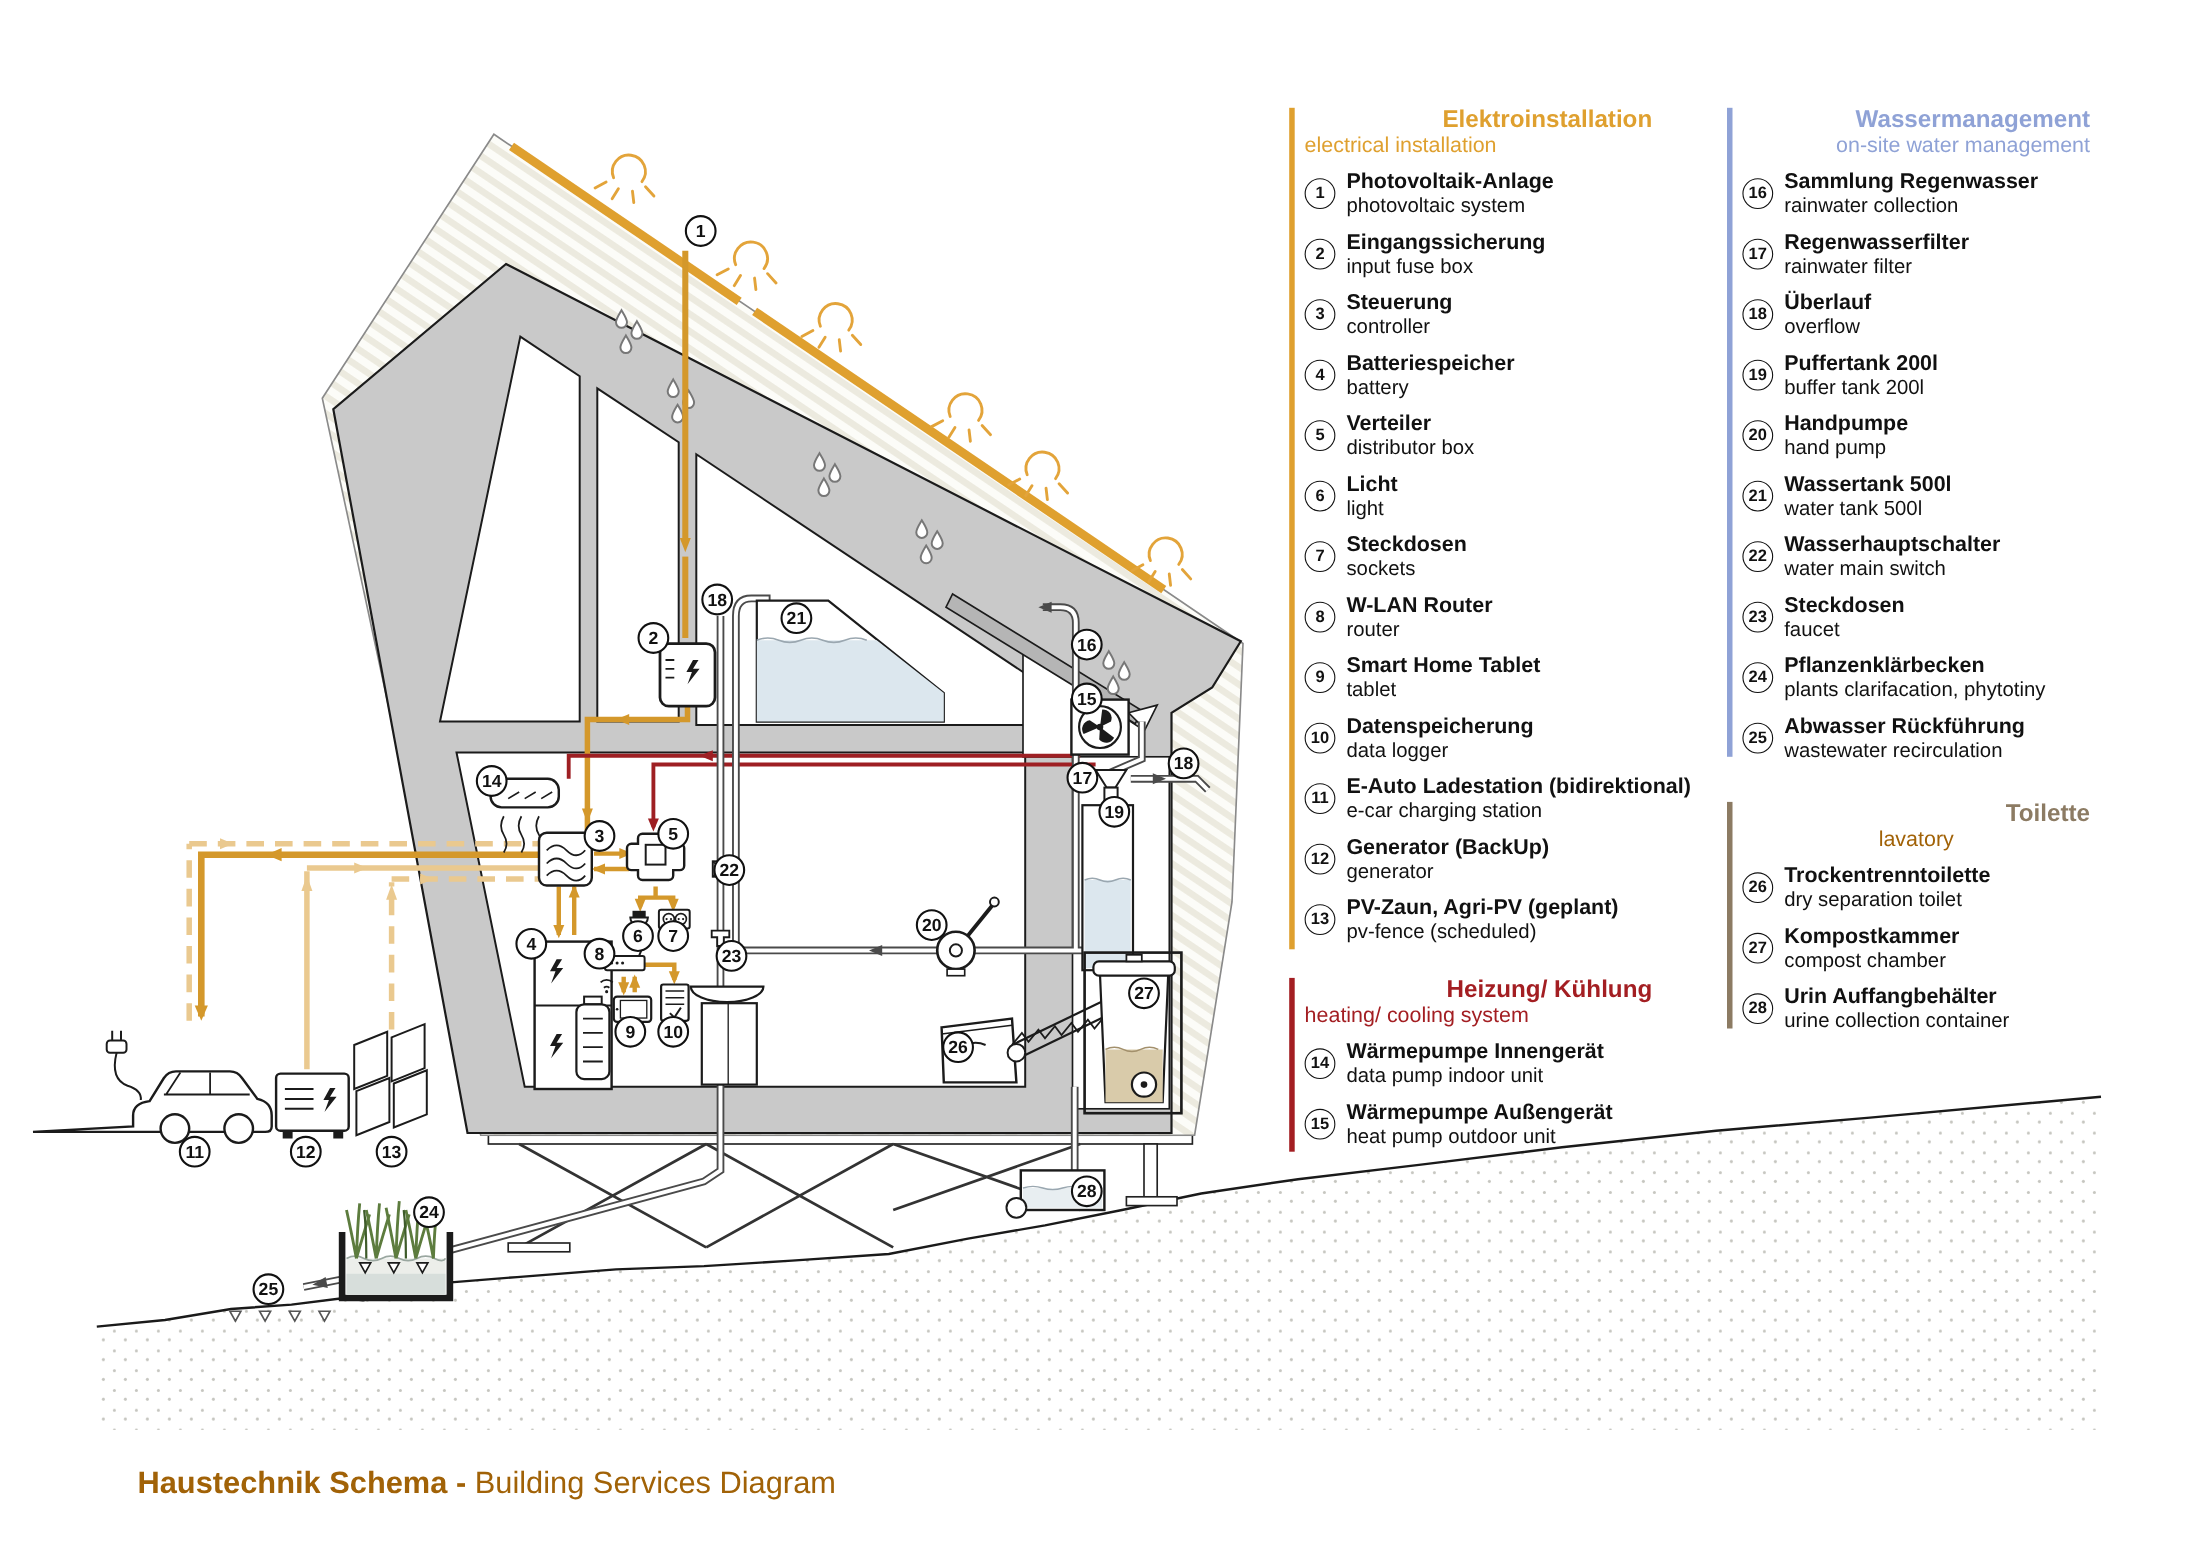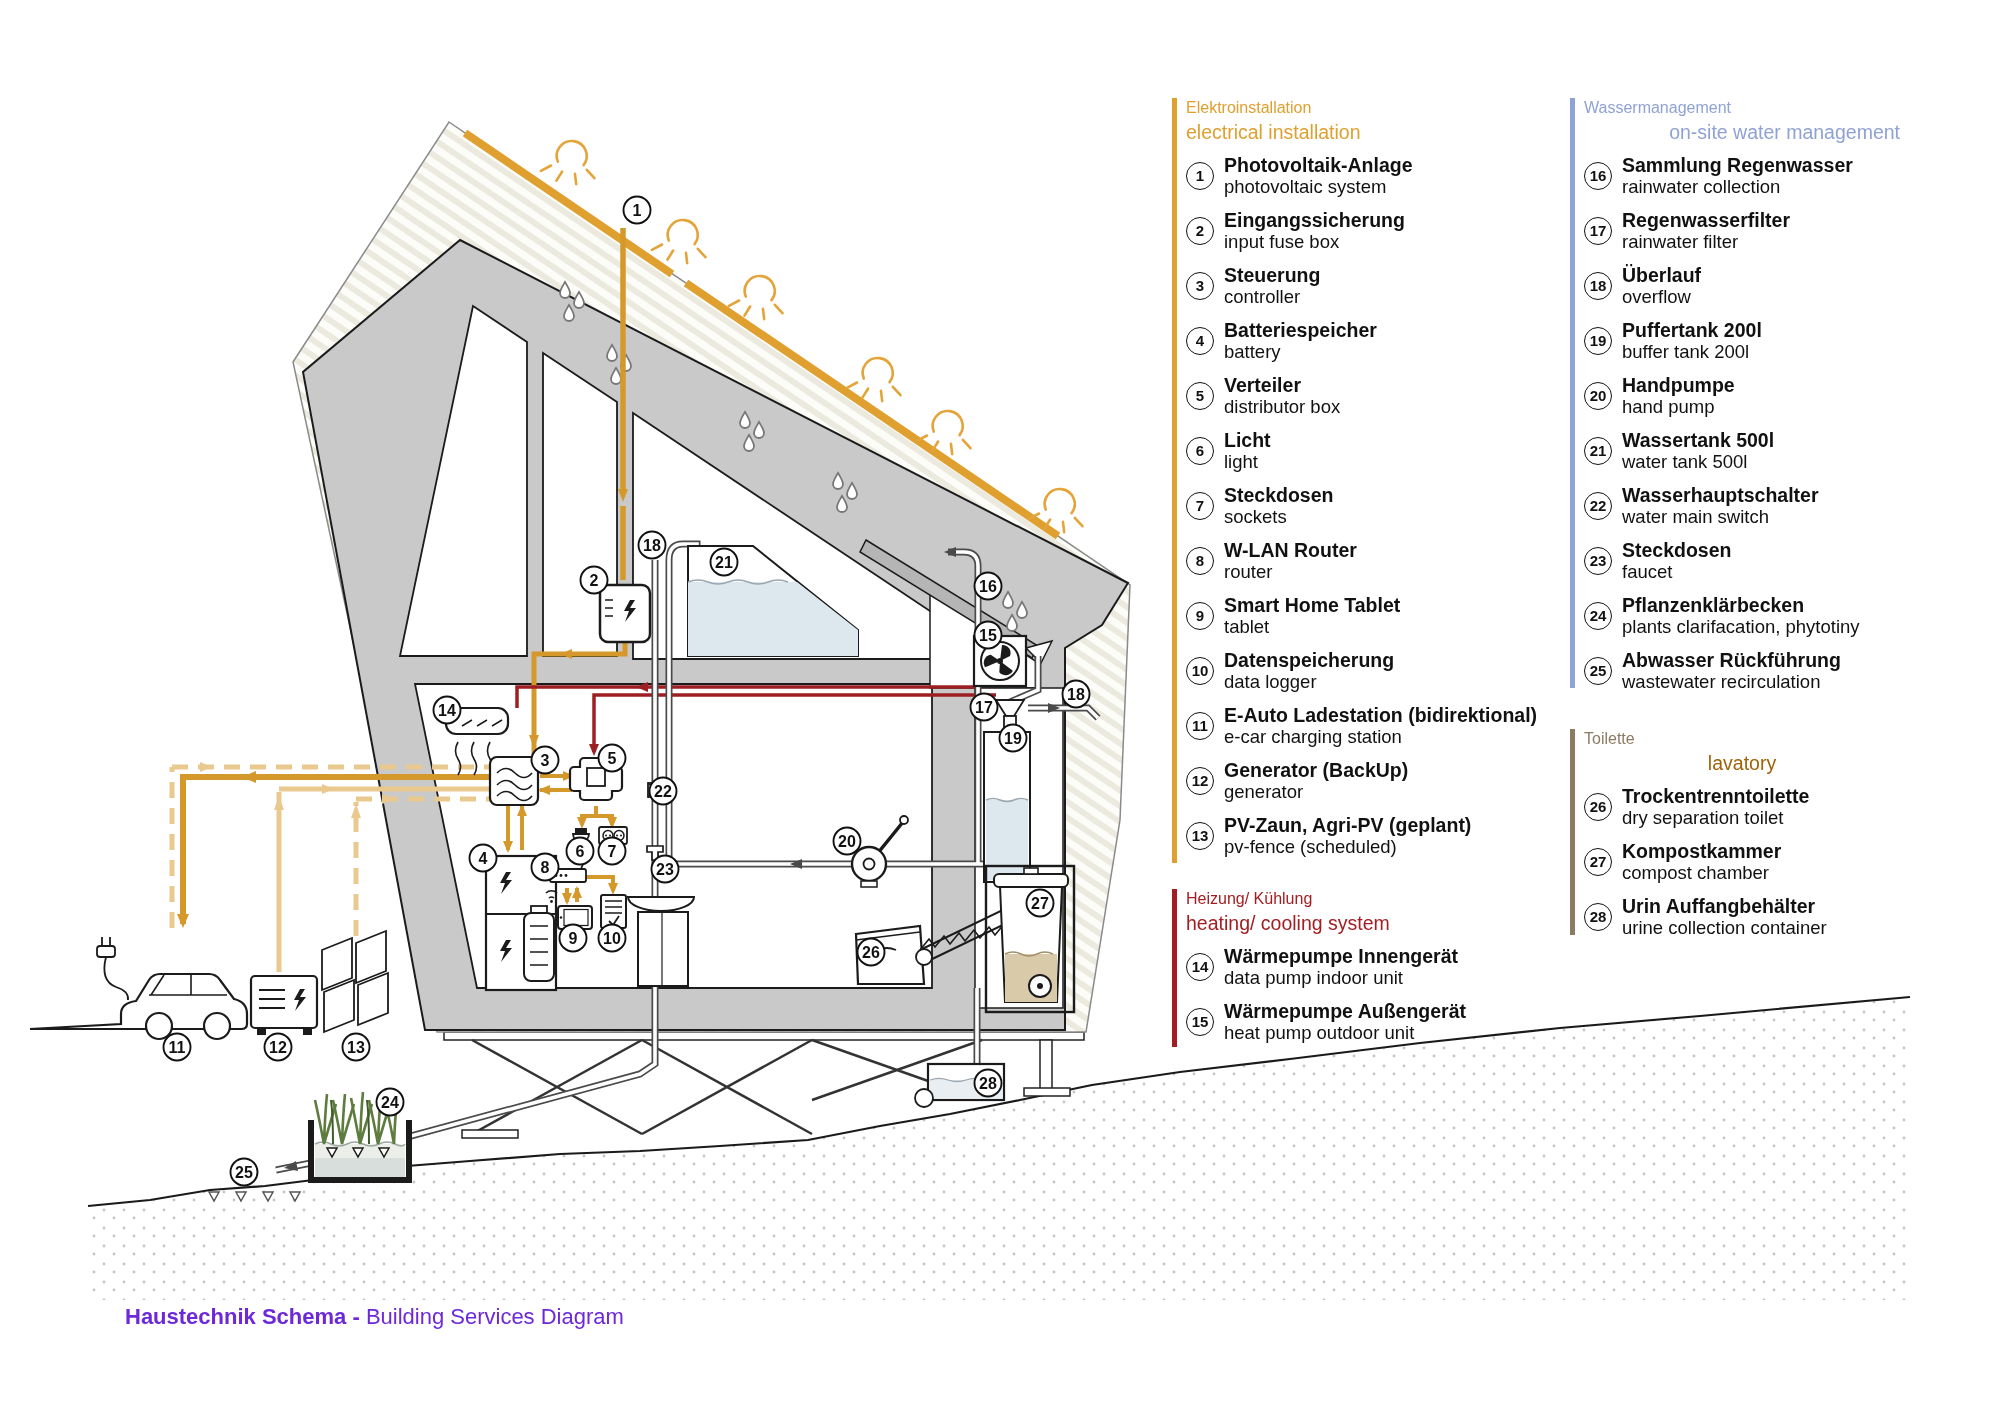--- a/index.html
+++ b/index.html
@@ -2,30 +2,30 @@
 <html><head>
 <meta charset="utf-8">
 <style>
   html,body{margin:0;padding:0;background:#ffffff;}
   #stage{position:relative;width:2000px;height:1415px;background:#ffffff;overflow:hidden;
          font-family:"Liberation Sans", sans-serif;}
   #diagram-svg{position:absolute;left:0;top:0;width:2000px;height:1415px;}
   .legend{position:absolute;width:330px;}
   .legend .bar{position:absolute;left:0;top:3px;width:4.5px;}
   .legend .content{margin-left:14px;}
-  .hdr-de{font-size:16px;font-weight:normal;line-height:26px;}
+  .hdr-de{font-size:22px;font-weight:bold;line-height:26px;text-align:right;}
   .hdr-en{font-size:19.5px;line-height:23px;}
   .items{margin-top:4px;}
   .row{display:flex;align-items:center;height:55px;}
   .badge{flex:0 0 auto;width:26px;height:26px;border:1.7px solid #111;border-radius:50%;
          background:#fff;color:#111;font-size:15px;font-weight:bold;display:flex;
          align-items:center;justify-content:center;margin-right:10px;}
   .txt .de{font-size:19.5px;font-weight:bold;line-height:22px;color:#111;white-space:nowrap;}
   .txt .en{font-size:18.5px;line-height:22px;color:#111;white-space:nowrap;}
-  #footer-title{position:absolute;left:125px;top:1304px;font-size:22px;color:#6d28d9;}
+  #footer-title{position:absolute;left:125px;top:1332px;font-size:28px;color:#a16207;}
   #footer-title .b{font-weight:bold;}
   #sec-electrical{left:1172px;top:95px;}   #sec-electrical .bar{height:765px;}
   #sec-heating{left:1172px;top:886px;}     #sec-heating .bar{height:158px;}
   #sec-water{left:1570px;top:95px;}        #sec-water .bar{height:590px;}
   #sec-lavatory{left:1570px;top:726px;}    #sec-lavatory .bar{height:206px;}
 </style>
 </head>
 <body>
 
 <div id="stage">

